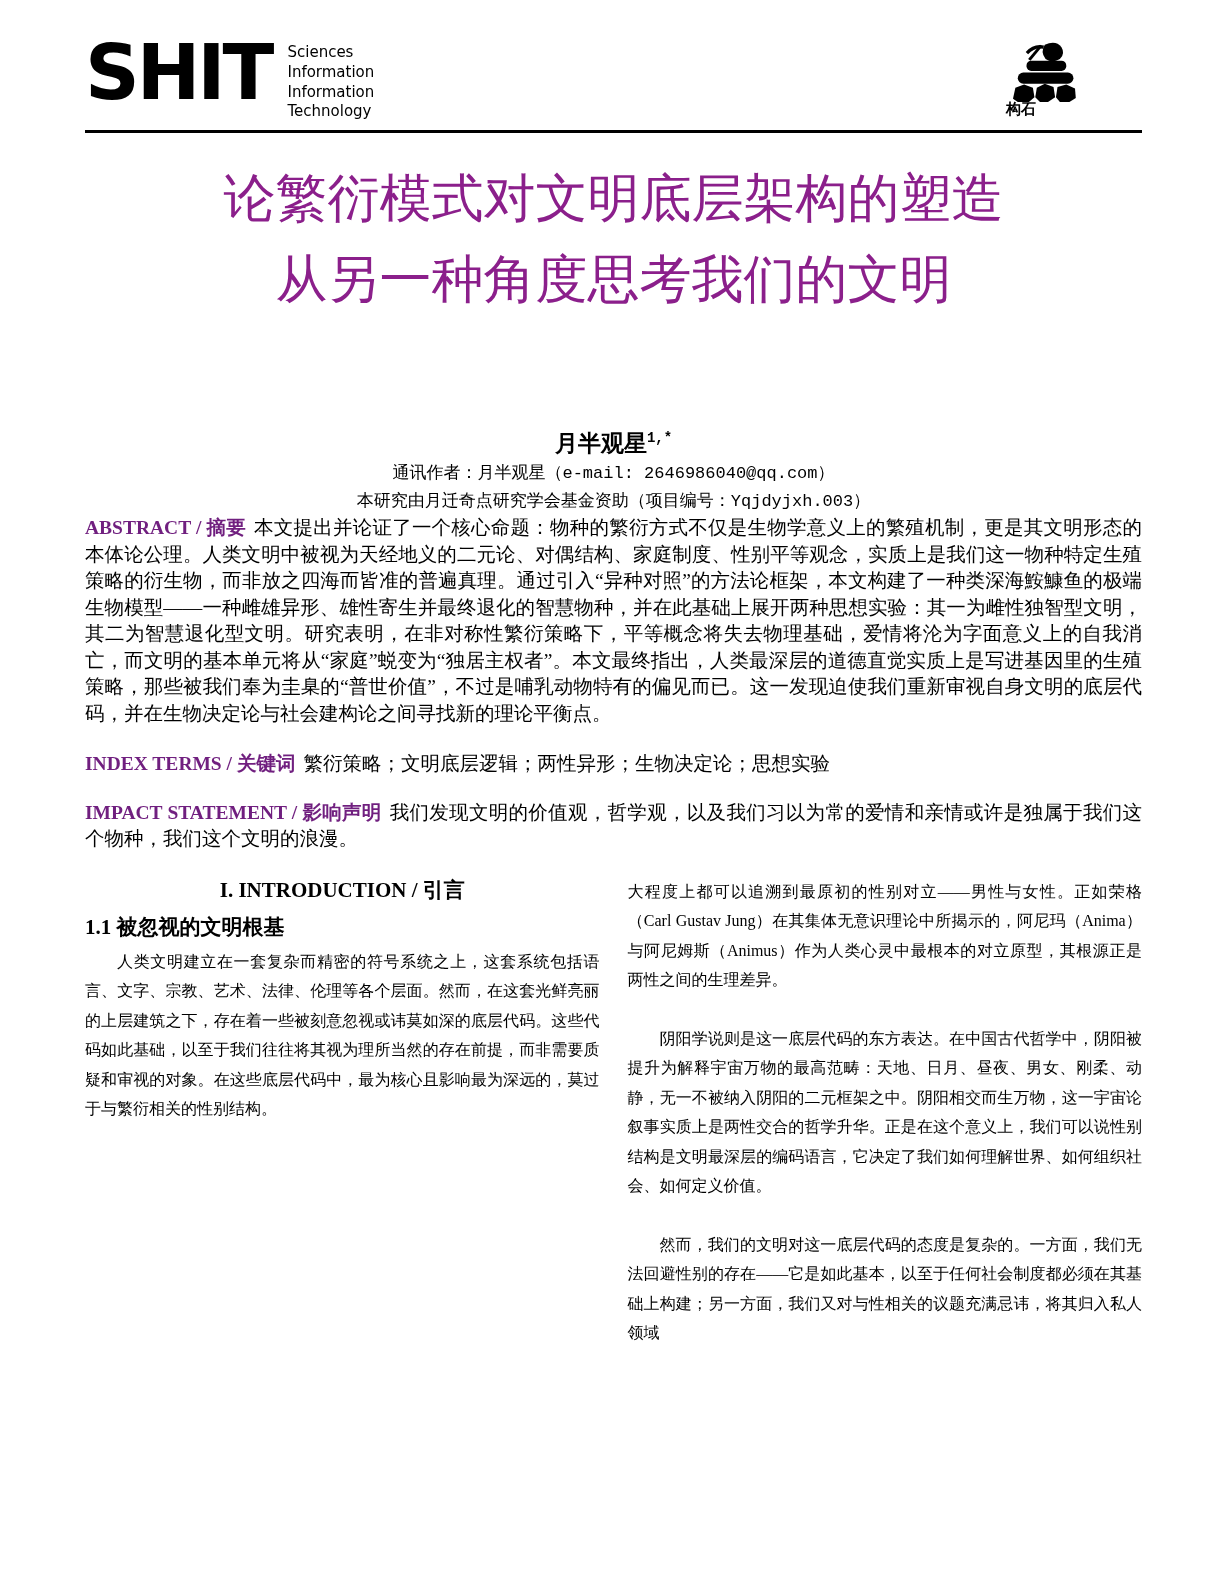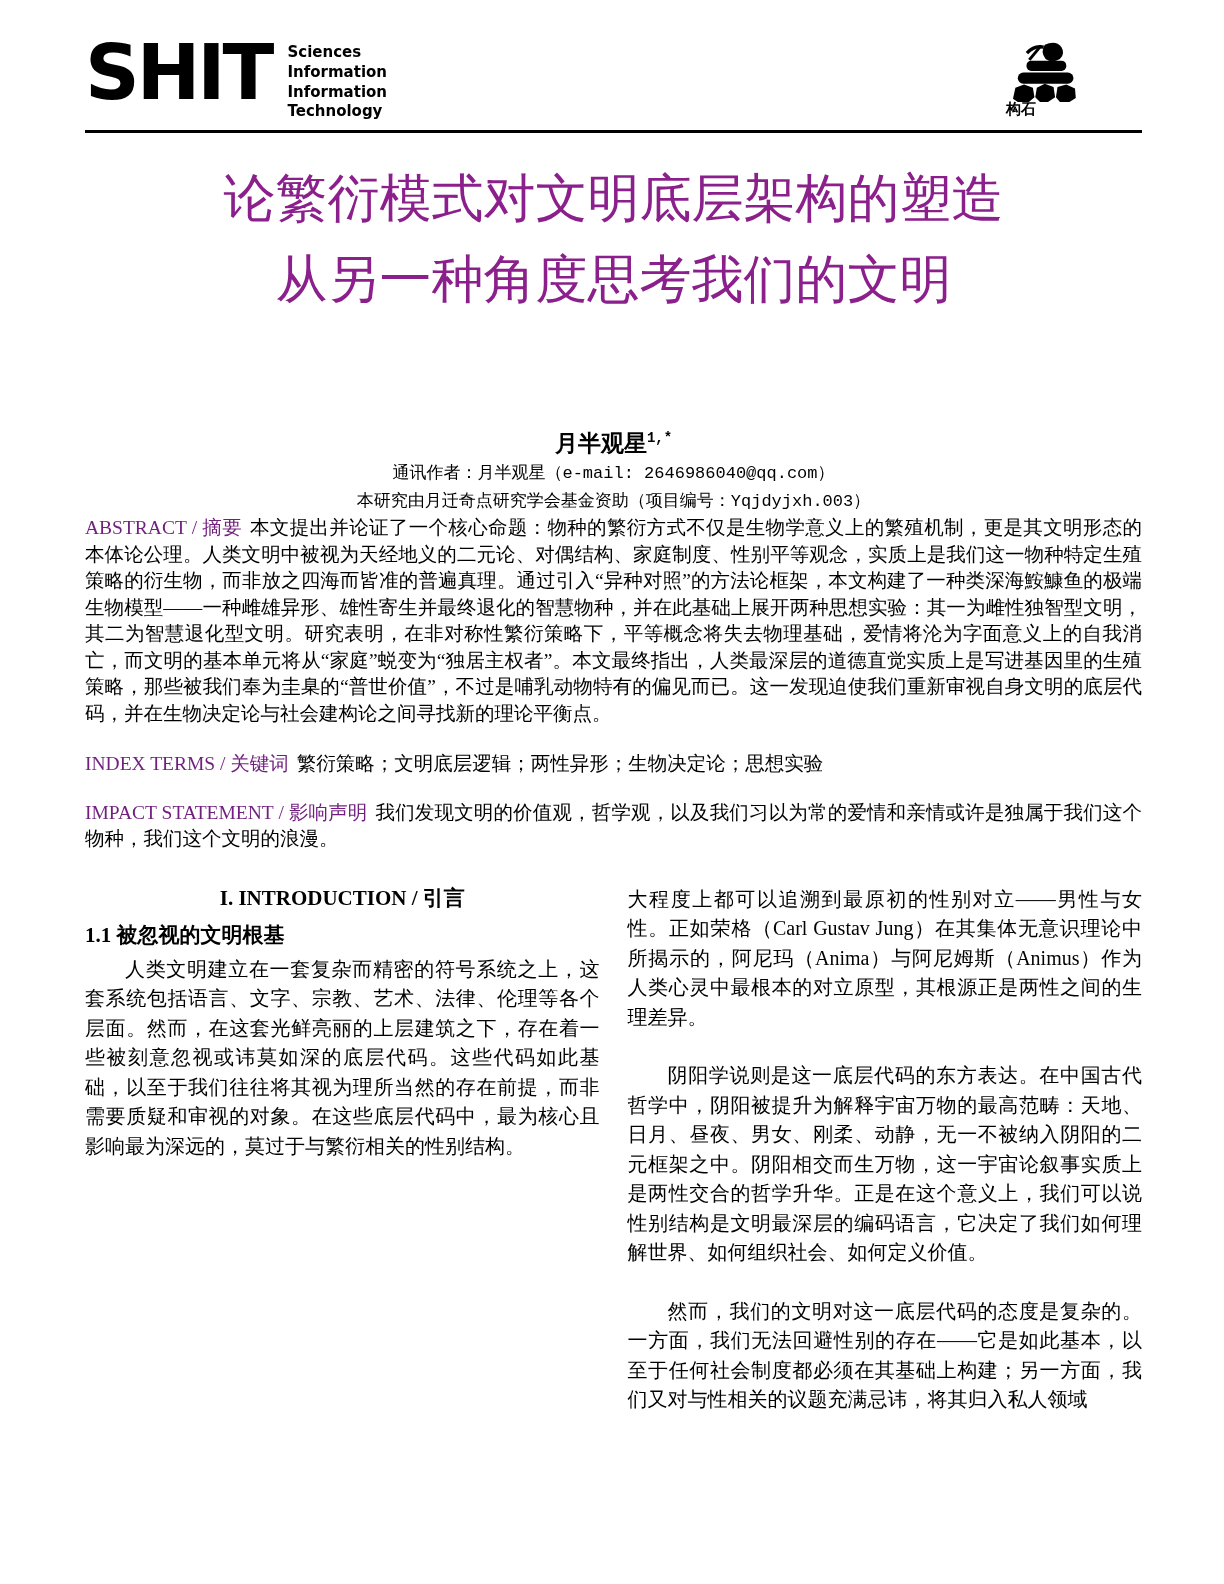--- a/index.html
+++ b/index.html
@@ -16,21 +16,21 @@
   
   .header-row{display:flex;justify-content:space-between;align-items:flex-start;}
   .logo-block{display:flex;align-items:flex-start;gap:16px;}
   .logo-text{
     font-family:"DejaVu Sans","Liberation Sans",sans-serif;
     font-weight:900;font-size:76px;line-height:0.92;letter-spacing:-3px;
   }
   .logo-tagline{
     display:flex;flex-direction:column;
     font-family:"DejaVu Sans","Liberation Sans",sans-serif;
-    font-weight:bold;font-size:15px;line-height:1.32;margin-top:5px;
+    font-weight:normal;font-size:15px;line-height:1.32;margin-top:5px;
   }
   .badge{margin-right:60px;margin-top:2px;width:76px;}
   .badge-label{
     font-family:"DejaVu Sans","Liberation Sans",sans-serif;
     font-weight:bold;font-size:15px;line-height:1;margin-top:0px;
   }
   .header-rule{border:none;border-top:3px solid #000;margin:8px 0 0 0;}
   
   .paper-title{
     margin:26px 0 0 0;
@@ -44,35 +44,35 @@
   .author-name sup{font-size:14px;}
   .author-line{font-size:17px;line-height:26px;margin-top:2px;}
   .author-line sup{font-size:11px;}
   .abstract-p{margin:126px 0 0 0;}
   .para{
     font-size:19.5px;line-height:26.5px;text-align:justify;
     margin:0;
   }
   .section-label{
     color:var(--label-color,#701F7F);
-    font-weight:normal;
+    font-weight:bold;
     padding-right:8px;
   }
   .index-p{margin:24px 0 0 0;}
   .impact-p{margin:22px 0 0 0;}
   
-  .columns{display:flex;gap:28px;margin-top:32px;}
+  .columns{display:flex;gap:28px;margin-top:24px;}
   .col{flex:1;min-width:0;}
   .intro-heading{
     font-size:21px;font-weight:bold;text-align:center;
     margin:0 0 9px 0;line-height:1.3;
   }
   .intro-subheading{font-size:21px;font-weight:bold;margin:0 0 4px 0;line-height:1.4;}
   .body-para{
-    font-size:20px;line-height:29.5px;text-align:justify;
+    font-size:16px;line-height:29.5px;text-align:justify;
     margin:0 0 29px 0;
   }
   .indent{text-indent:2em;}
   .no-indent{text-indent:0;}
   .stone-icon{display:block;margin:0 auto;}
 </style>
 </head>
 <body>
 
 <div class="page">

